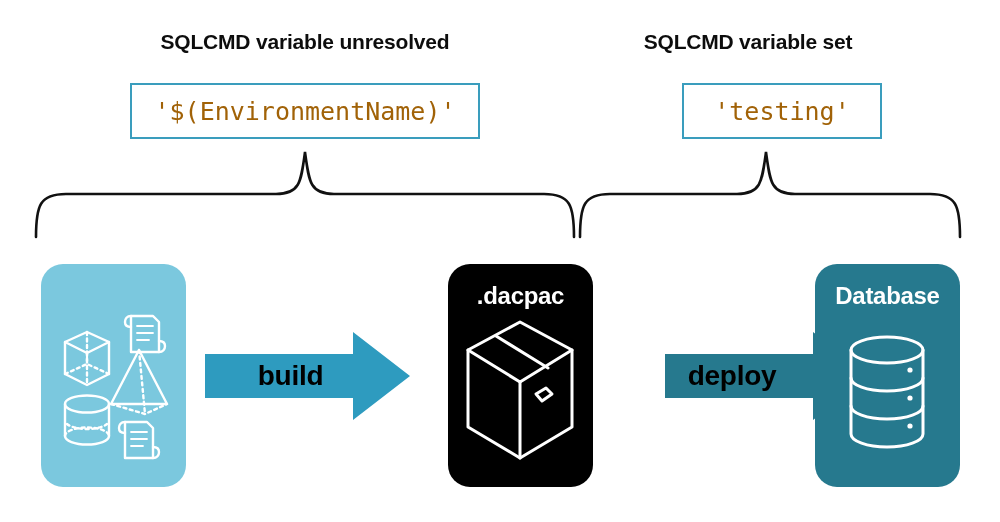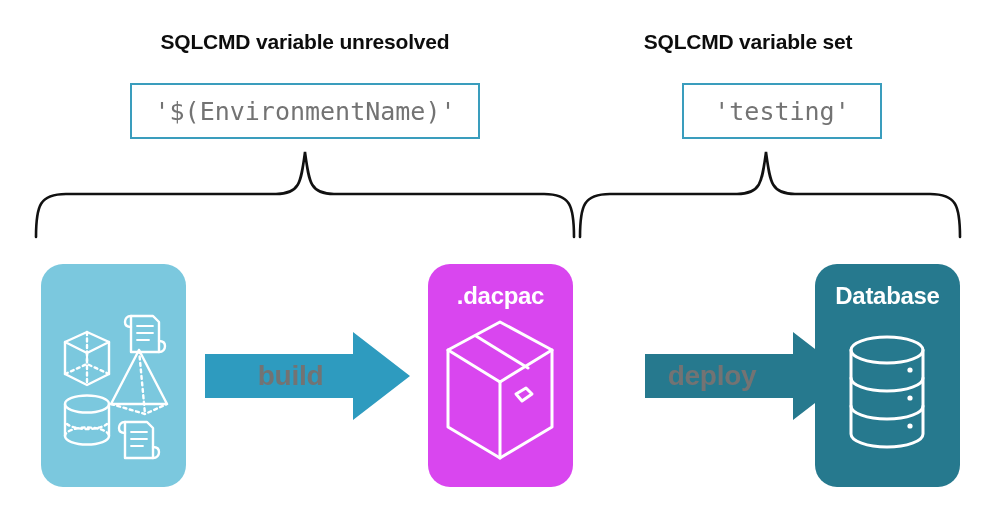--- a/index.html
+++ b/index.html
@@ -31,21 +31,21 @@
   #heading-right { left: 583px; top: 30px; width: 330px; }
 
   
   .codebox {
     position: absolute;
     box-sizing: border-box;
     border: 2px solid #3a9dbd;
     background: #ffffff;
     font-family: "DejaVu Sans Mono", monospace;
     font-size: 25px;
-    color: #737373;
+    color: #a16207;
     display: flex;
     align-items: center;
     justify-content: center;
     letter-spacing: 0px;
   }
   #codebox-left  { left: 130px; top: 83px; width: 350px; height: 56px; }
   #codebox-right { left: 666px; top: 83px; width: 200px; height: 56px; margin-left: 16px; }
 
   
   .brace-svg {
@@ -77,47 +77,47 @@
   }
   .flowbox-art {
     position: absolute;
     left: 0;
     top: 0;
     width: 100%;
     height: 100%;
   }
 
   #box-sqlproj  { left: 41px;  top: 264px; width: 145px; height: 223px; background: #7bc8de; }
-  #box-dacpac   { left: 428px; top: 264px; width: 145px; height: 223px; background: #d946ef; }
+  #box-dacpac   { left: 448px; top: 264px; width: 145px; height: 223px; background: #000000; }
   #box-database { left: 815px; top: 264px; width: 145px; height: 223px; background: #26798e; }
 
   
   .arrow-wrap {
     position: absolute;
   }
   .arrow-svg { display: block; }
   .arrow-label {
     position: absolute;
     top: 0;
     left: 0;
     width: 100%;
     height: 100%;
     display: flex;
     align-items: center;
     justify-content: center;
     font-family: "Liberation Sans", sans-serif;
     font-weight: bold;
     font-size: 28px;
-    color: #737373;
+    color: #000000;
     letter-spacing: -0.3px;
     padding-right: 34px;
     box-sizing: border-box;
   }
   #arrow-build  { left: 205px; top: 330px; width: 205px; height: 92px; }
-  #arrow-deploy { left: 608px; top: 330px; width: 205px; height: 92px; padding-left: 37px; }
+  #arrow-deploy { left: 628px; top: 330px; width: 205px; height: 92px; padding-left: 37px; }
 </style>
 </head>
 <body>
 
 <div id="canvas">
 
   <div class="heading" id="heading-left">SQLCMD variable unresolved</div>
   <div class="heading" id="heading-right">SQLCMD variable set</div>
 
   <div class="codebox" id="codebox-left">'$(EnvironmentName)'</div>

